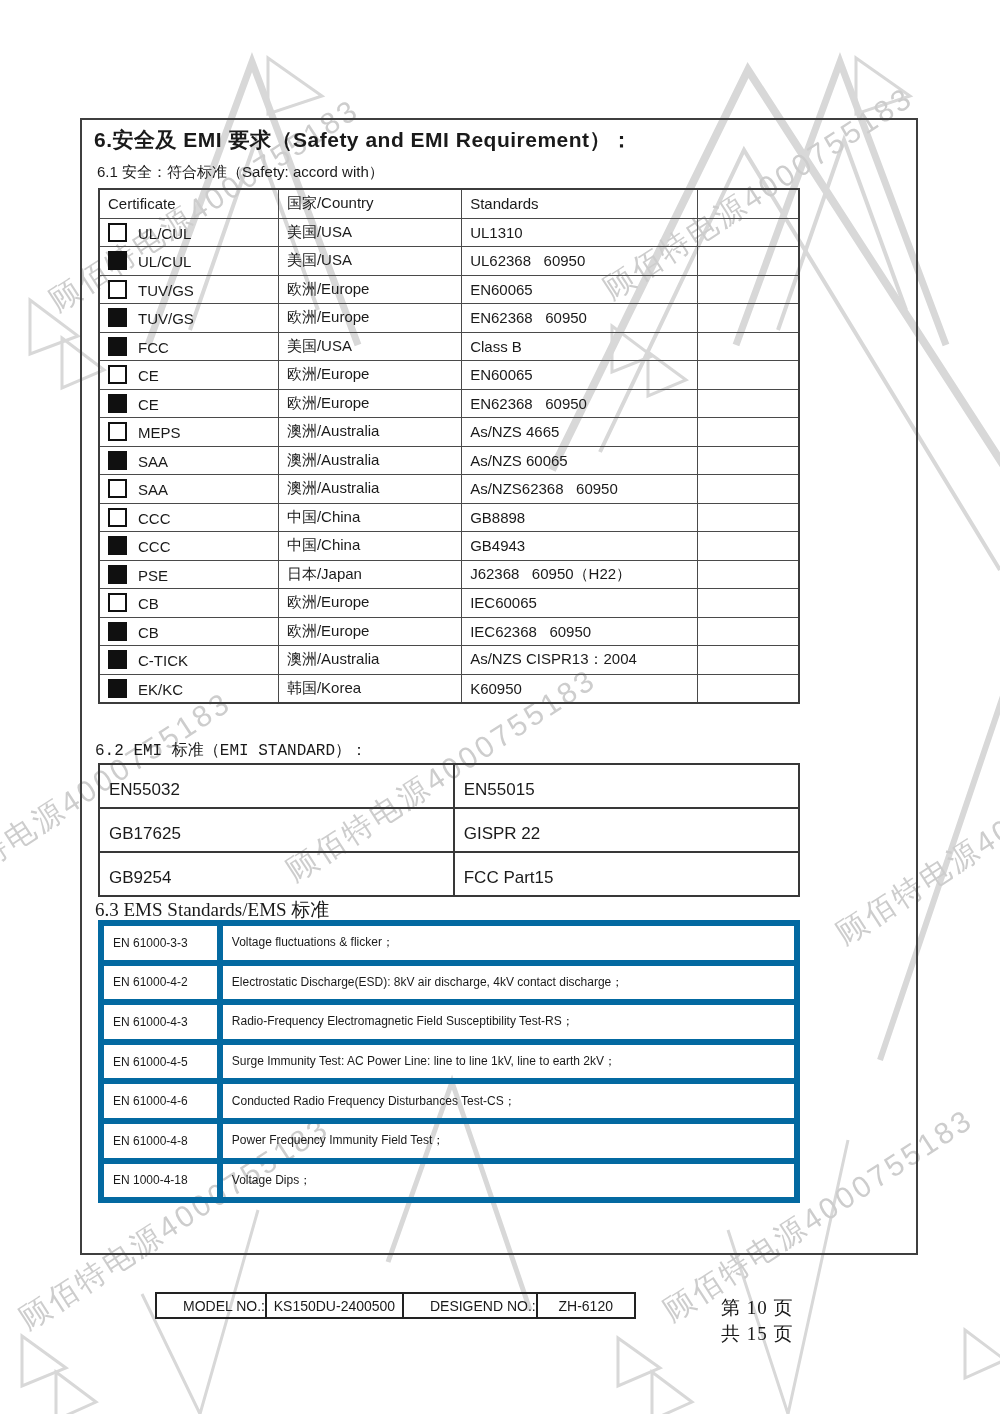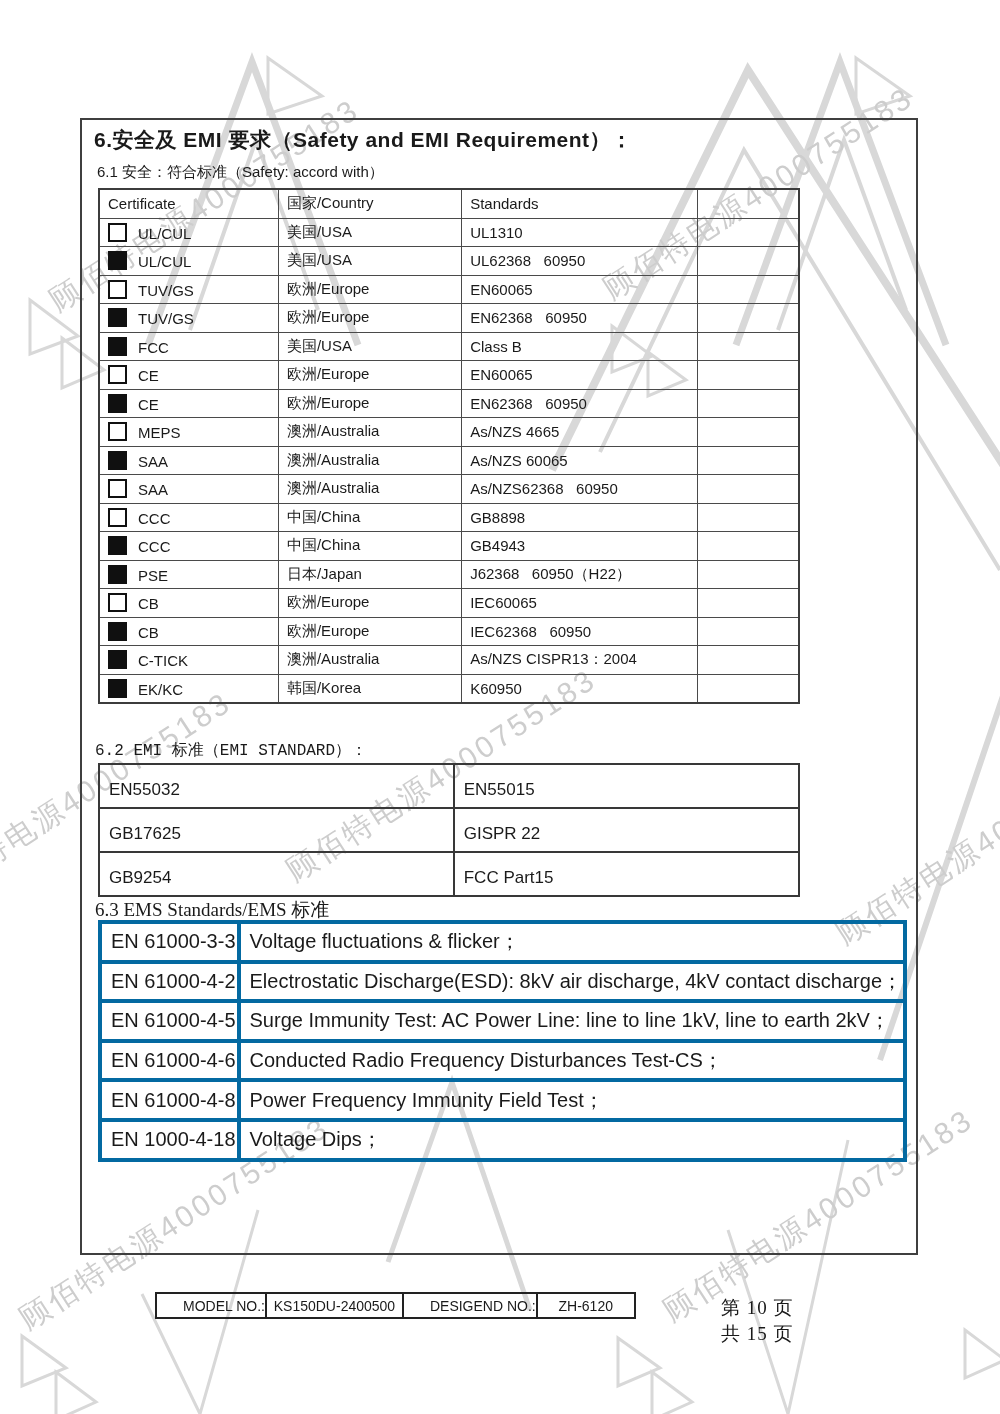--- a/index.html
+++ b/index.html
@@ -31,21 +31,21 @@
 
   
   .h62 { position:absolute; left:95px; top:740px; font-size:16px; font-family:Liberation Mono, monospace; }
   .emi-table { position:absolute; left:98px; top:763px; border:2px solid #383838; }
   .emi-table td { border:2px solid #383838; font-size:17px; vertical-align:bottom; padding:0 0 7px 9px; white-space:pre; }
   .emi-table tr { height:44px; }
 
   
   .h63 { position:absolute; left:95px; top:897px; font-size:19px; font-family:"Liberation Serif", serif; }
   .ems-table { position:absolute; left:98px; top:920px; border:2px solid #383838; }
-  .ems-table td { border:4px solid #0369a1; font-size:20px; vertical-align:middle; padding:0 1px 0 9px; white-space:pre; }
+  .ems-table td { border:6px solid #0369a1; font-size:12px; vertical-align:middle; padding:0 1px 0 9px; white-space:pre; }
   .ems-table tr { height:39.6px; }
 
   
   .footer-table { position:absolute; left:155px; top:1292px; border:2px solid #222; }
   .footer-table td { border:2px solid #222; font-size:14px; vertical-align:middle; padding:0 0 0 26px; white-space:pre; }
   .footer-table tr { height:25px; }
   .footer-table td.val { text-align:center; padding:0;border-radius:6px; }
   .page-num { position:absolute; left:721px; top:1295px; font-size:19px; font-family:"Liberation Serif", serif; letter-spacing:1px; }
 </style>
 </head>
@@ -244,20 +244,24 @@
     <tbody id="ems-rows">
         <tr>
           <td>EN 61000-3-3</td>
           <td>Voltage fluctuations &amp; flicker；</td>
         </tr>
         <tr>
           <td>EN 61000-4-2</td>
           <td>Electrostatic Discharge(ESD): 8kV air discharge, 4kV contact discharge；</td>
         </tr>
         <tr>
+          <td>EN 61000-4-3</td>
+          <td>Radio-Frequency Electromagnetic Field Susceptibility Test-RS；</td>
+        </tr>
+        <tr>
           <td>EN 61000-4-5</td>
           <td>Surge Immunity Test: AC Power Line: line to line 1kV, line to earth 2kV；</td>
         </tr>
         <tr>
           <td>EN 61000-4-6</td>
           <td>Conducted Radio Frequency Disturbances Test-CS；</td>
         </tr>
         <tr>
           <td>EN 61000-4-8</td>
           <td>Power Frequency Immunity Field Test；</td>

